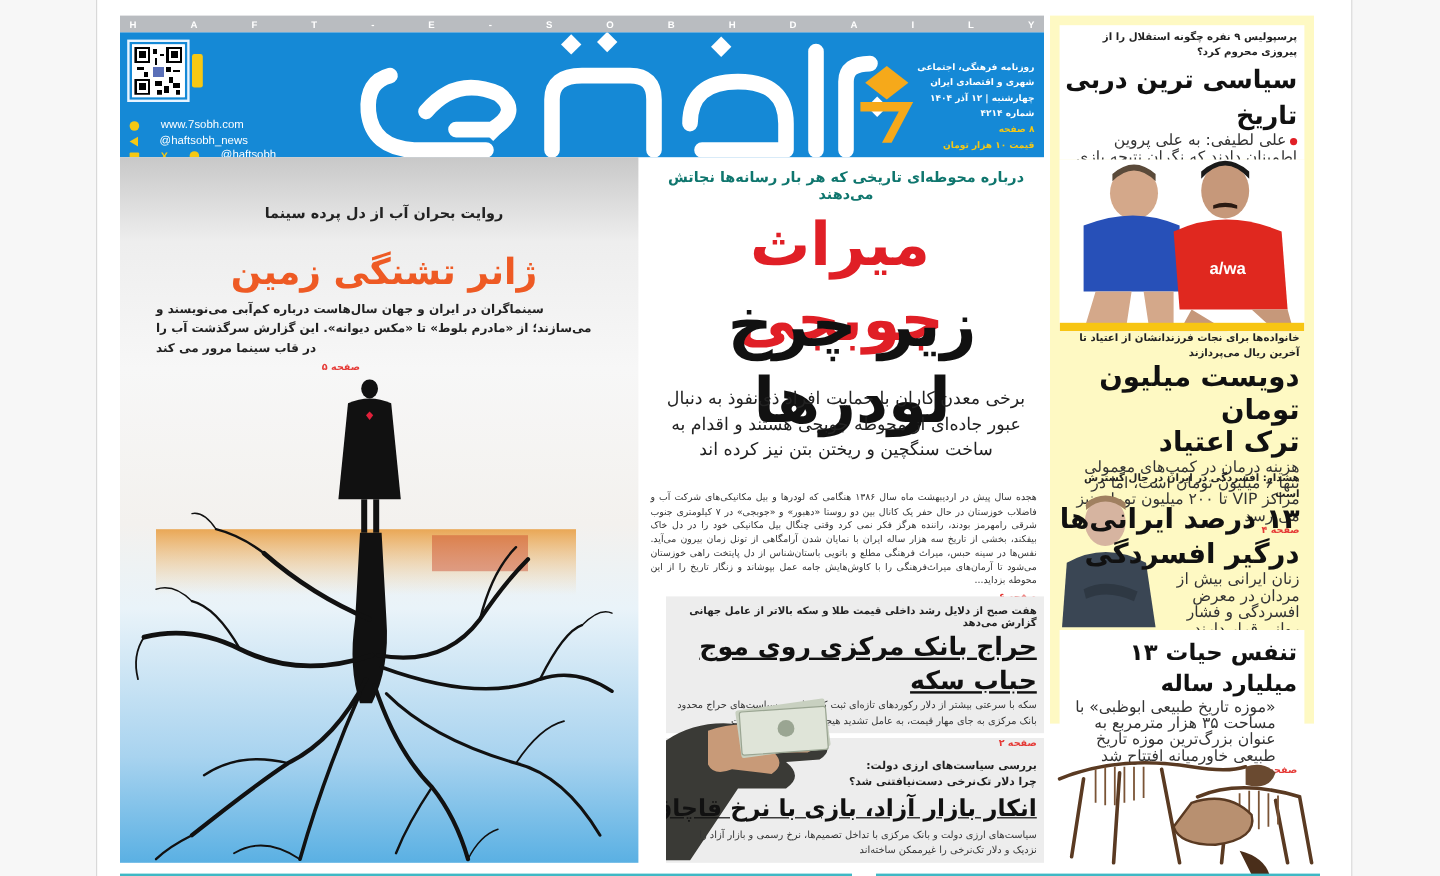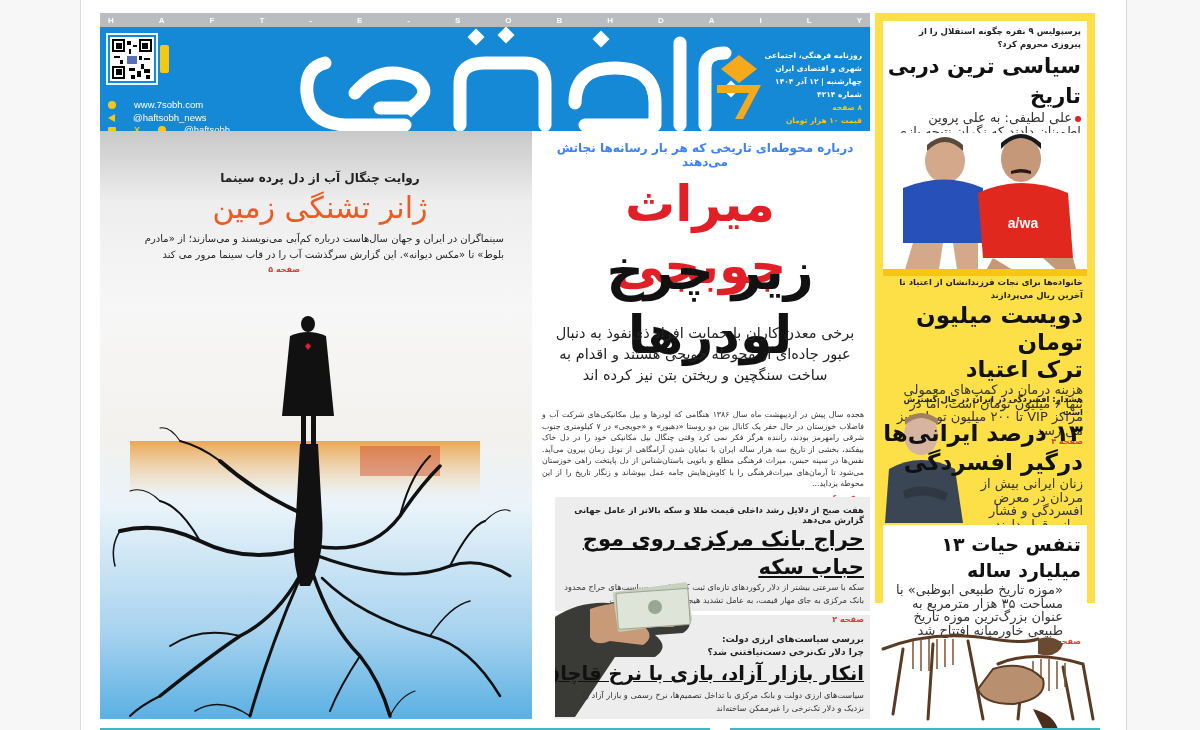--- a/index.html
+++ b/index.html
@@ -34,29 +34,29 @@
 
   .masthead-info { position: absolute; right: 8px; top: 22px; width: 100px; text-align: right; direction: rtl;
                    color: #fff; font-size: 7.5px; line-height: 13px; font-weight: bold; }
   .masthead-info .yellow { color: #f6c813; }
 
   
   .cinema { position: absolute; left: 0; top: 118px; width: 432px; height: 588px; overflow: hidden;
             background: linear-gradient(180deg, #c8c8c8 0%, #eeeeee 12%, #f7f7f7 30%, #f3f1ee 52%, #e9f3f9 64%, #a8d3ef 85%, #5ab0e3 100%); }
   .cinema-copy { position: absolute; left: 30px; top: 40px; width: 380px; direction: rtl; text-align: center; }
   .cinema-kicker { font-size: 12px; color: #222; font-weight: bold; }
-  .cinema-title { font-size: 30px; color: #ee5a24; font-weight: normal; line-height: 46px; margin-top: 0; }
-  .cinema-body { font-size: 10px; color: #222; line-height: 16px; text-align: right; padding-right: 6px; }
+  .cinema-title { font-size: 30px; color: #ee5a24; font-weight: bold; line-height: 46px; margin-top: 20px; }
+  .cinema-body { font-size: 10px; color: #222; line-height: 16px; text-align: left; padding-right: 6px; font-weight: bold; }
   .page-ref { color: #e53935; font-size: 8px; font-weight: bold; }
   .cinema .page-ref { display: block; text-align: right; padding-right: 210px; margin-top: 2px; }
   .cinema-art { position: absolute; left: 0; top: 185px; width: 432px; height: 403px; }
 
   
   .lead { position: absolute; left: 440px; top: 118px; width: 330px; height: 372px; direction: rtl; }
-  .lead-kicker { position: absolute; right: 0; top: 10px; width: 330px; font-size: 12px; font-weight: bold; color: #3b82f6; text-align: center; }
+  .lead-kicker { position: absolute; right: 0; top: 10px; width: 330px; font-size: 12px; font-weight: bold; color: #0f766e; text-align: center; }
   .lead-title-red { position: absolute; right: 10px; top: 42px; width: 320px; font-size: 50px; font-weight: bold;
                     color: #e01f26; text-align: center; line-height: 62px; letter-spacing: -1px; }
   .lead-title-black { position: absolute; right: 0; top: 108px; width: 320px; font-size: 52px; font-weight: bold;
                       color: #111; text-align: center; line-height: 64px; letter-spacing: -1px; }
   .lead-deck { position: absolute; right: 0; top: 192px; width: 330px; font-size: 14.5px; color: #222; text-align: center; line-height: 21px; }
   .lead-body { position: absolute; right: 6px; top: 278px; width: 322px; font-size: 7.8px; color: #333; line-height: 11.5px; text-align: justify; }
   .lead .page-ref { position: absolute; right: 6px; top: 362px; }
 
   
   .coin { position: absolute; left: 455px; top: 484px; width: 315px; height: 222px; background: #ededed; overflow: hidden; }
@@ -65,21 +65,21 @@
   .coin-kicker { font-size: 8.5px; color: #222; font-weight: bold; }
   .coin-title { font-size: 21px; color: #111; font-weight: bold; line-height: 28px; text-decoration: underline; }
   .coin-body { font-size: 8.2px; color: #333; line-height: 13px; }
   .coin-divider { position: absolute; left: 0; top: 114px; width: 315px; height: 4px; background: #fff; }
   .coin-b { position: absolute; right: 6px; top: 122px; width: 205px; direction: rtl; text-align: right; margin-top: 14px; }
   .coin-b .coin-kicker { font-size: 9px; line-height: 13px; }
   .coin-b .coin-title { font-size: 19.5px; line-height: 30px; white-space: nowrap; margin-left: -90px; }
   .coin-b .coin-body { margin-left: -90px; }
 
   
-  .side { position: absolute; left: 775px; top: 0; width: 220px; height: 590px; background: #fde047; }
+  .side { position: absolute; left: 775px; top: 0; width: 220px; height: 590px; background: #fef9c3; }
   .box-white { background: #fff; direction: rtl; text-align: right; padding: 4px 6px 0 4px; }
   .side-kicker { font-size: 8.5px; color: #222; font-weight: bold; line-height: 13px; }
   .side-title { font-size: 21px; color: #111; font-weight: bold; line-height: 30px; }
   .side-body { font-size: 13px; color: #333; line-height: 13.5px; }
   .bullet { display: inline-block; width: 6px; height: 6px; border-radius: 50%; background: #e01f26; margin-left: 3px; }
   .side .page-ref { display: block; }
 
   .derby { position: absolute; left: 8px; top: 8px; width: 204px; height: 255px; }
   .derby-photo { position: absolute; left: 0; top: 112px; width: 204px; height: 143px; background: #fff; overflow: hidden; }
 
@@ -203,21 +203,21 @@
       <div>شهری و اقتصادی ایران</div>
       <div>چهارشنبه | ۱۲ آذر ۱۴۰۴</div>
       <div>شماره ۴۲۱۴</div>
       <div class="yellow">۸ صفحه</div>
       <div class="yellow">قیمت ۱۰ هزار تومان</div>
     </div>
   </div>
 
   <div class="cinema">
     <div class="cinema-copy">
-      <div class="cinema-kicker">روایت چنگال آب از دل پرده سینما</div>
+      <div class="cinema-kicker">روایت بحران آب از دل پرده سینما</div>
       <div class="cinema-title">ژانر تشنگی زمین</div>
       <div class="cinema-body">سینماگران در ایران و جهان سال‌هاست درباره کم‌آبی می‌نویسند و می‌سازند؛ از «مادرم بلوط» تا «مکس دیوانه». این گزارش سرگذشت آب را در قاب سینما مرور می کند</div>
       <span class="page-ref">صفحه ۵</span>
     </div>
     <svg class="cinema-art" viewBox="0 0 432 403">
       <defs>
         <linearGradient id="rust" x1="0" y1="0" x2="0" y2="1">
           <stop offset="0" stop-color="#e89a3a" stop-opacity="0.85"></stop>
           <stop offset="1" stop-color="#f2c98a" stop-opacity="0"></stop>
         </linearGradient>

